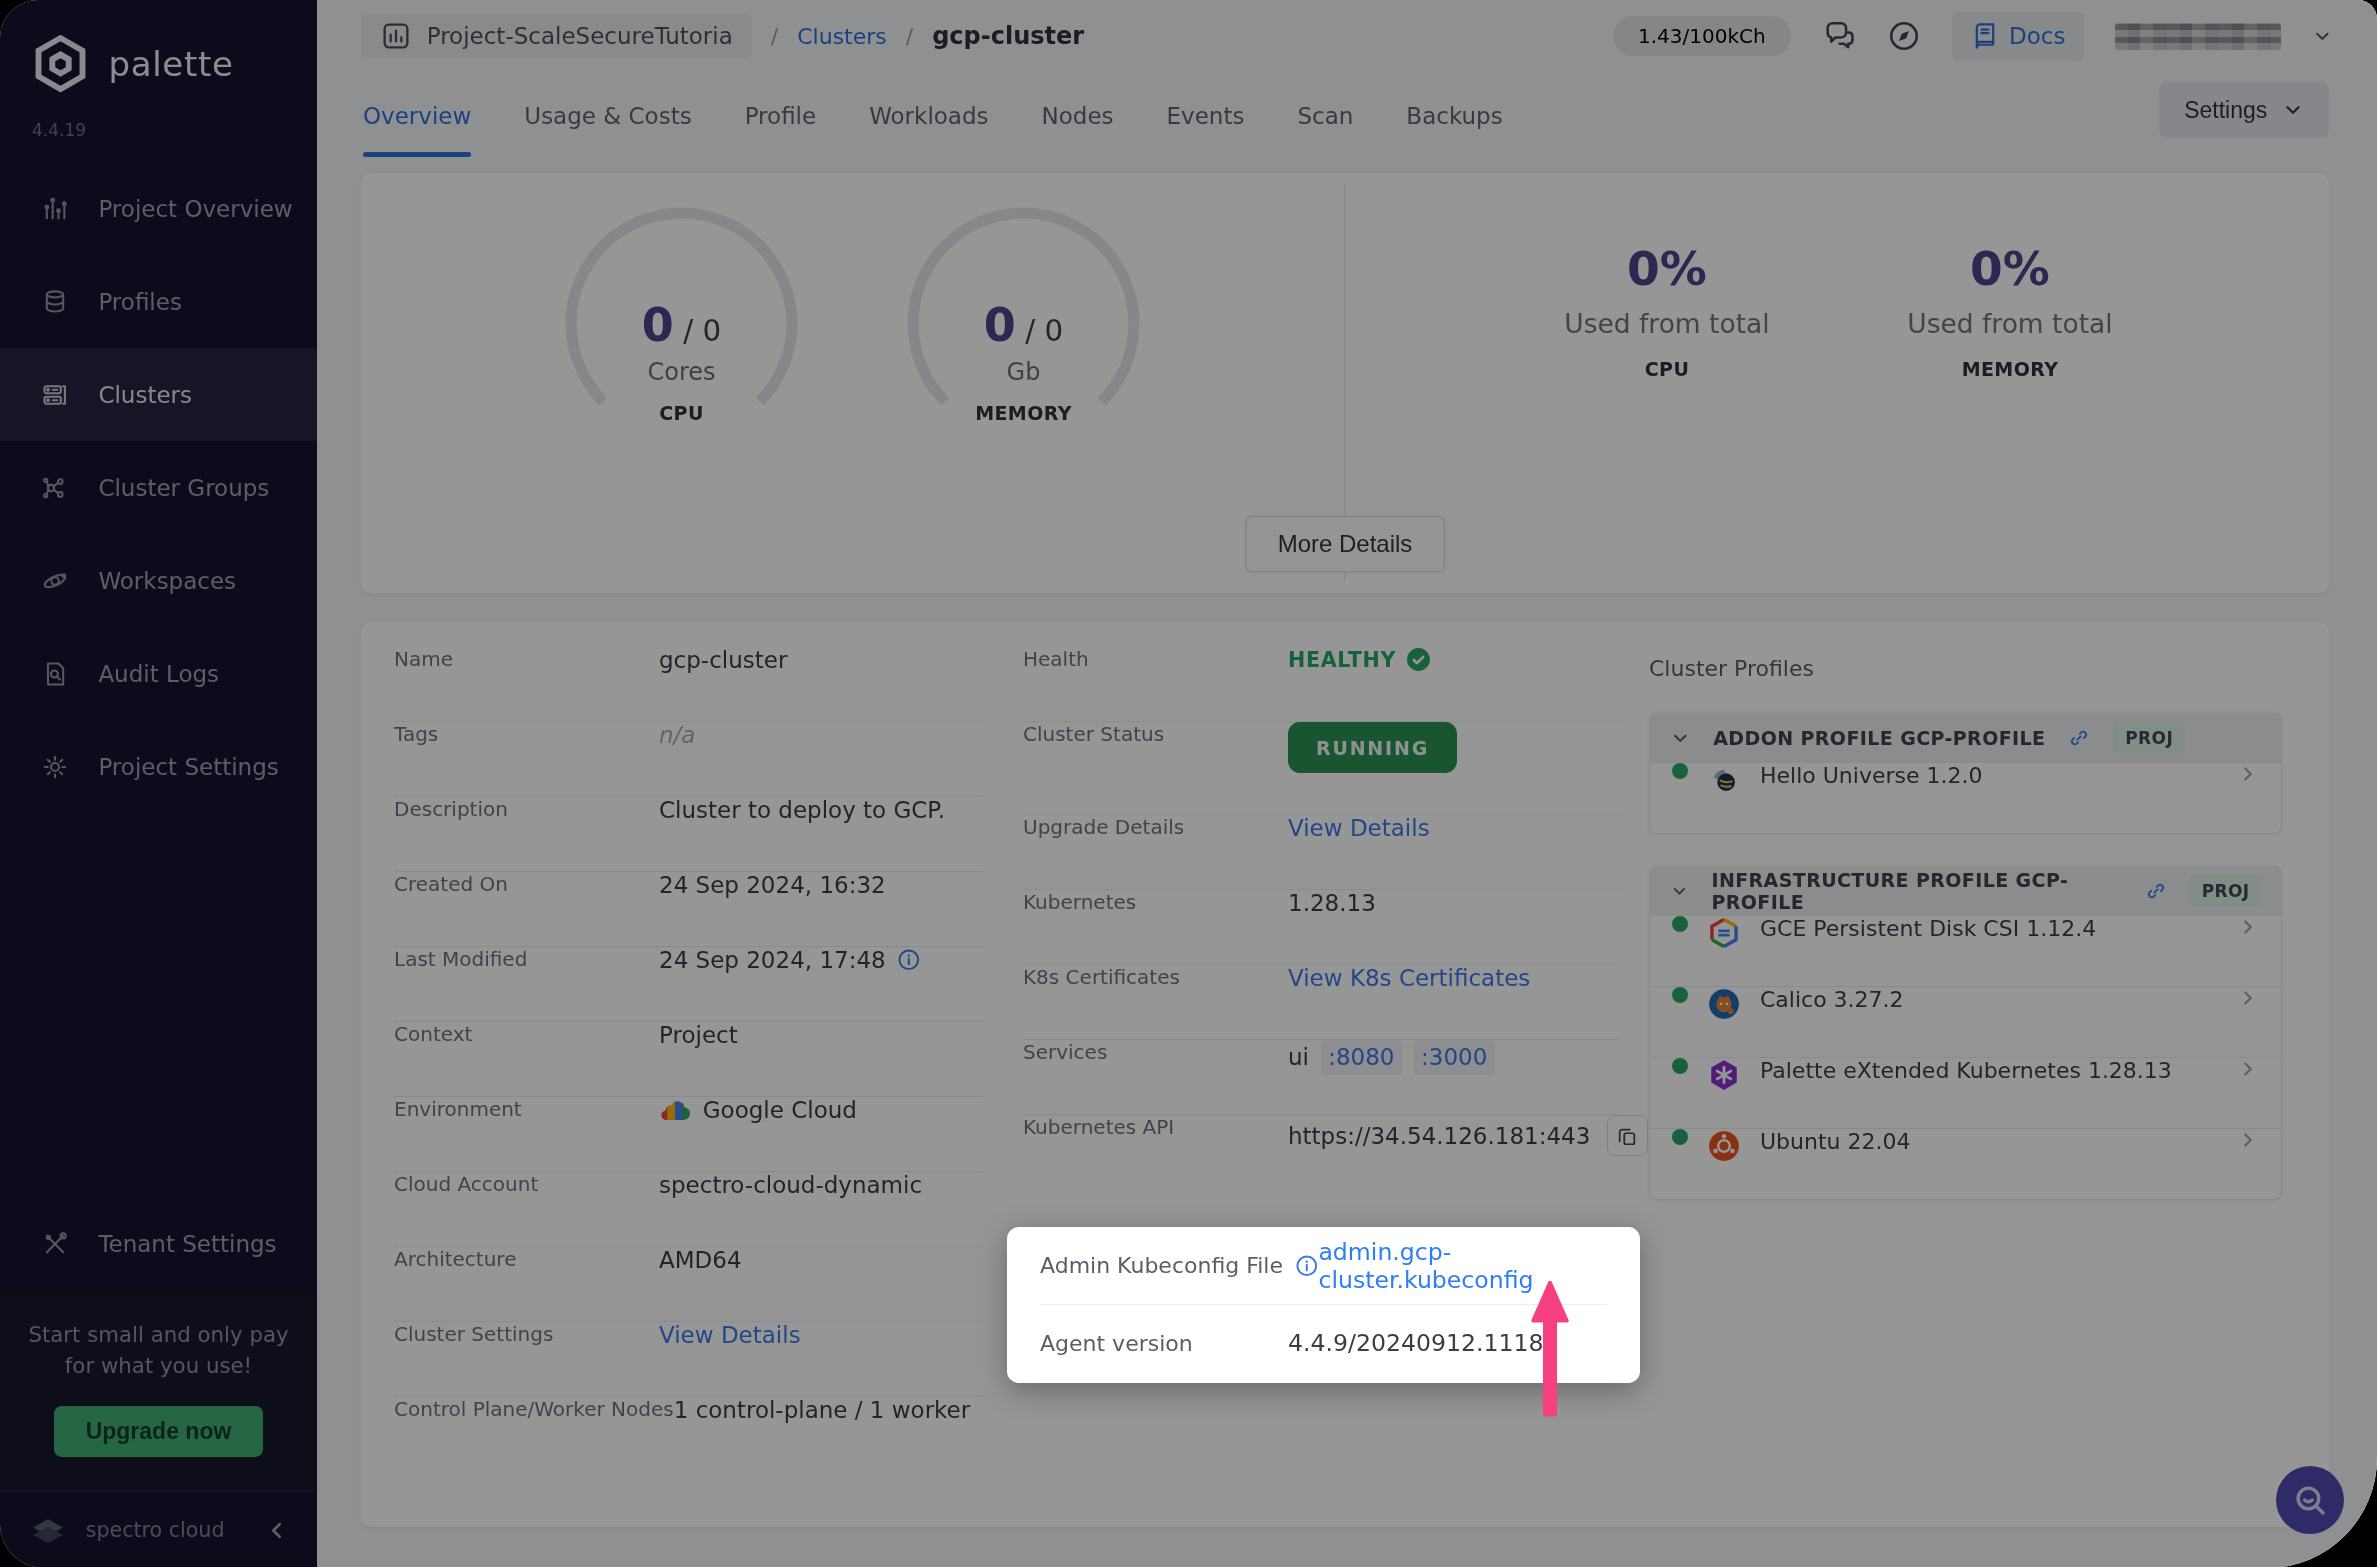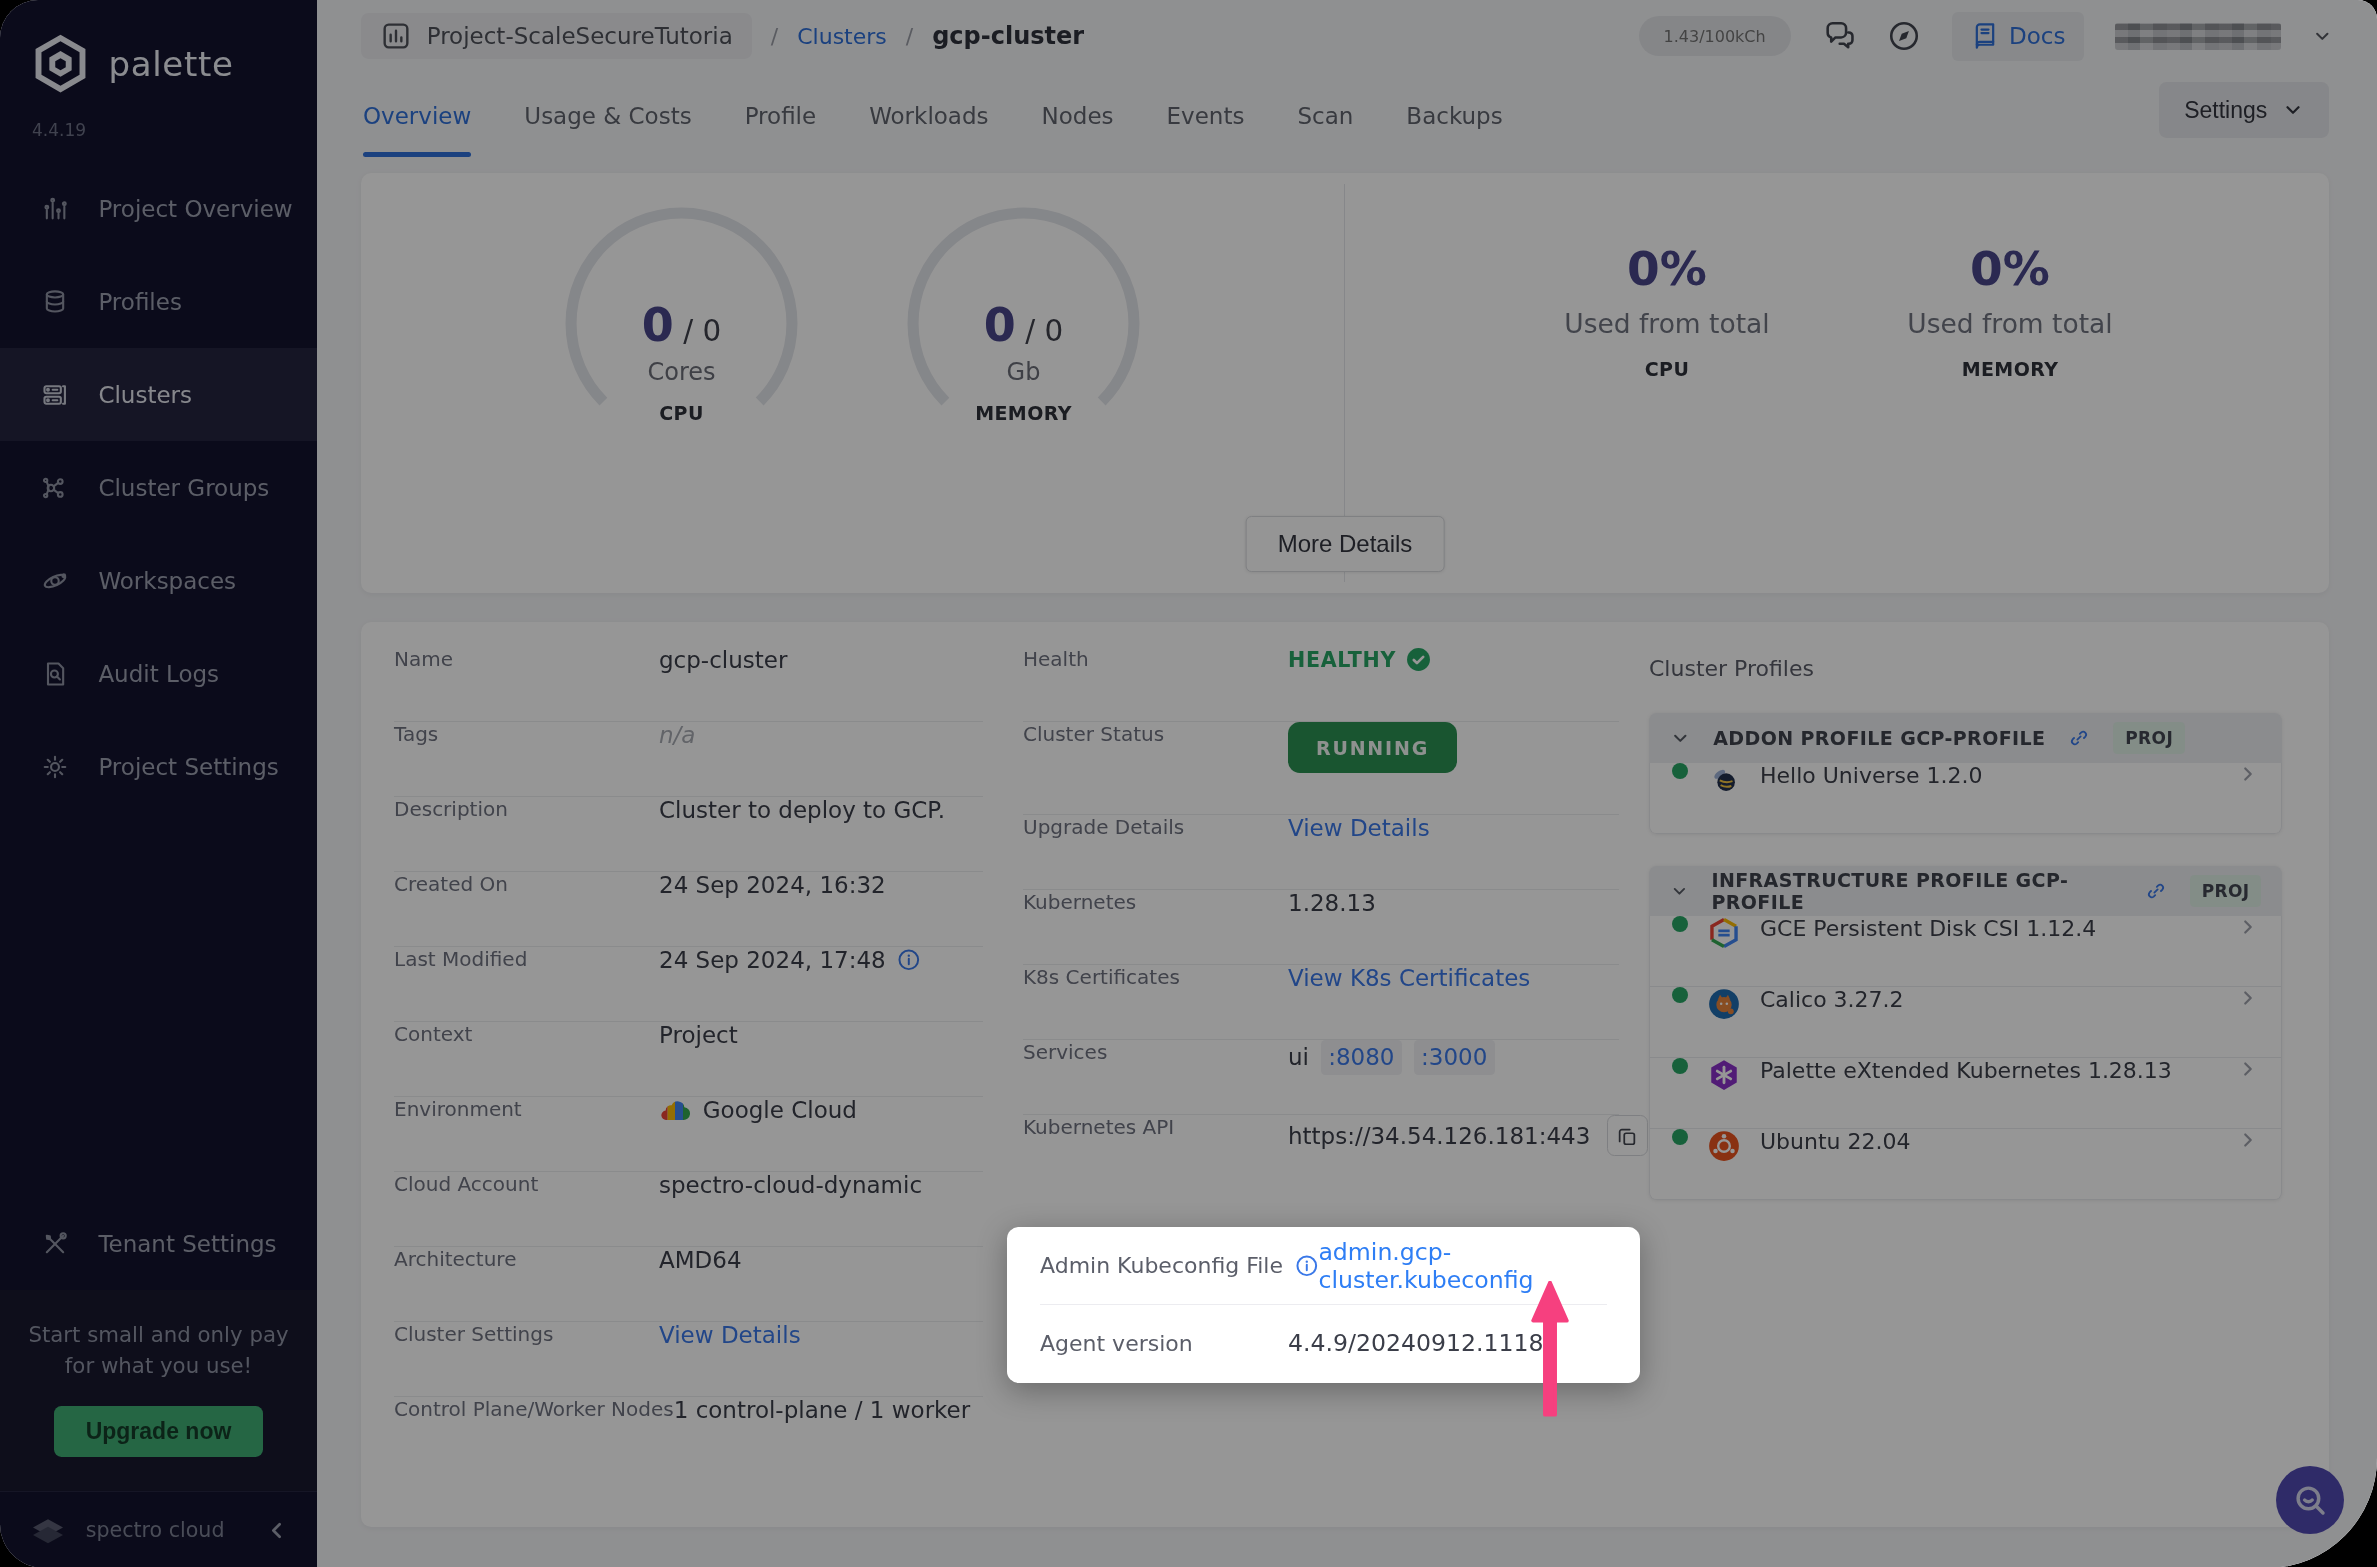--- a/index.html
+++ b/index.html
@@ -42,21 +42,21 @@
               height:46px;padding:0 19px}
   .crumb-chip svg{width:32px;height:32px;stroke:#4e5159;fill:none;stroke-width:1.8;
                   stroke-linecap:round;stroke-linejoin:round}
   .crumb-project{font-size:23px;color:#4e5159}
   .crumb-sep{font-size:22px;color:#9a9da6}
   .crumb-link{font-size:22px;color:#2e6fd8}
   .crumb-current{font-size:24px;color:#2f323c;font-weight:600}
 
   .header-right{position:absolute;right:44px;top:11.8px;display:flex;align-items:center;gap:31px}
   .credits-pill{background:#e2e4e8;border-radius:735px;height:40px;display:flex;align-items:center;
-                padding:0 25px;font-size:16px;color:#737373}
+                padding:0 25px;font-size:20px;color:#000000}
   .hicon svg{width:34px;height:34px;stroke:#41444e;fill:none;stroke-width:1.8;
              stroke-linecap:round;stroke-linejoin:round}
   .docs-tile{display:flex;align-items:center;gap:10.3px;background:#e7e9ed;border-radius:5.9px;
              height:49px;padding:0 19px}
   .docs-tile svg{width:28px;height:28px;stroke:#2e6fd8;fill:none;stroke-width:1.9;
                  stroke-linecap:round;stroke-linejoin:round}
   .docs-label{color:#2e6fd8;font-size:23px;font-weight:500}
   .user-redacted{width:166px;height:26.5px;border-radius:2.9px;
     background:
       repeating-linear-gradient(90deg,#b4b6bc 0 13.2px,#9da0a7 13.2px 25px,#c6c8cd 25px 38px,#a8abb1 38px 52px),

